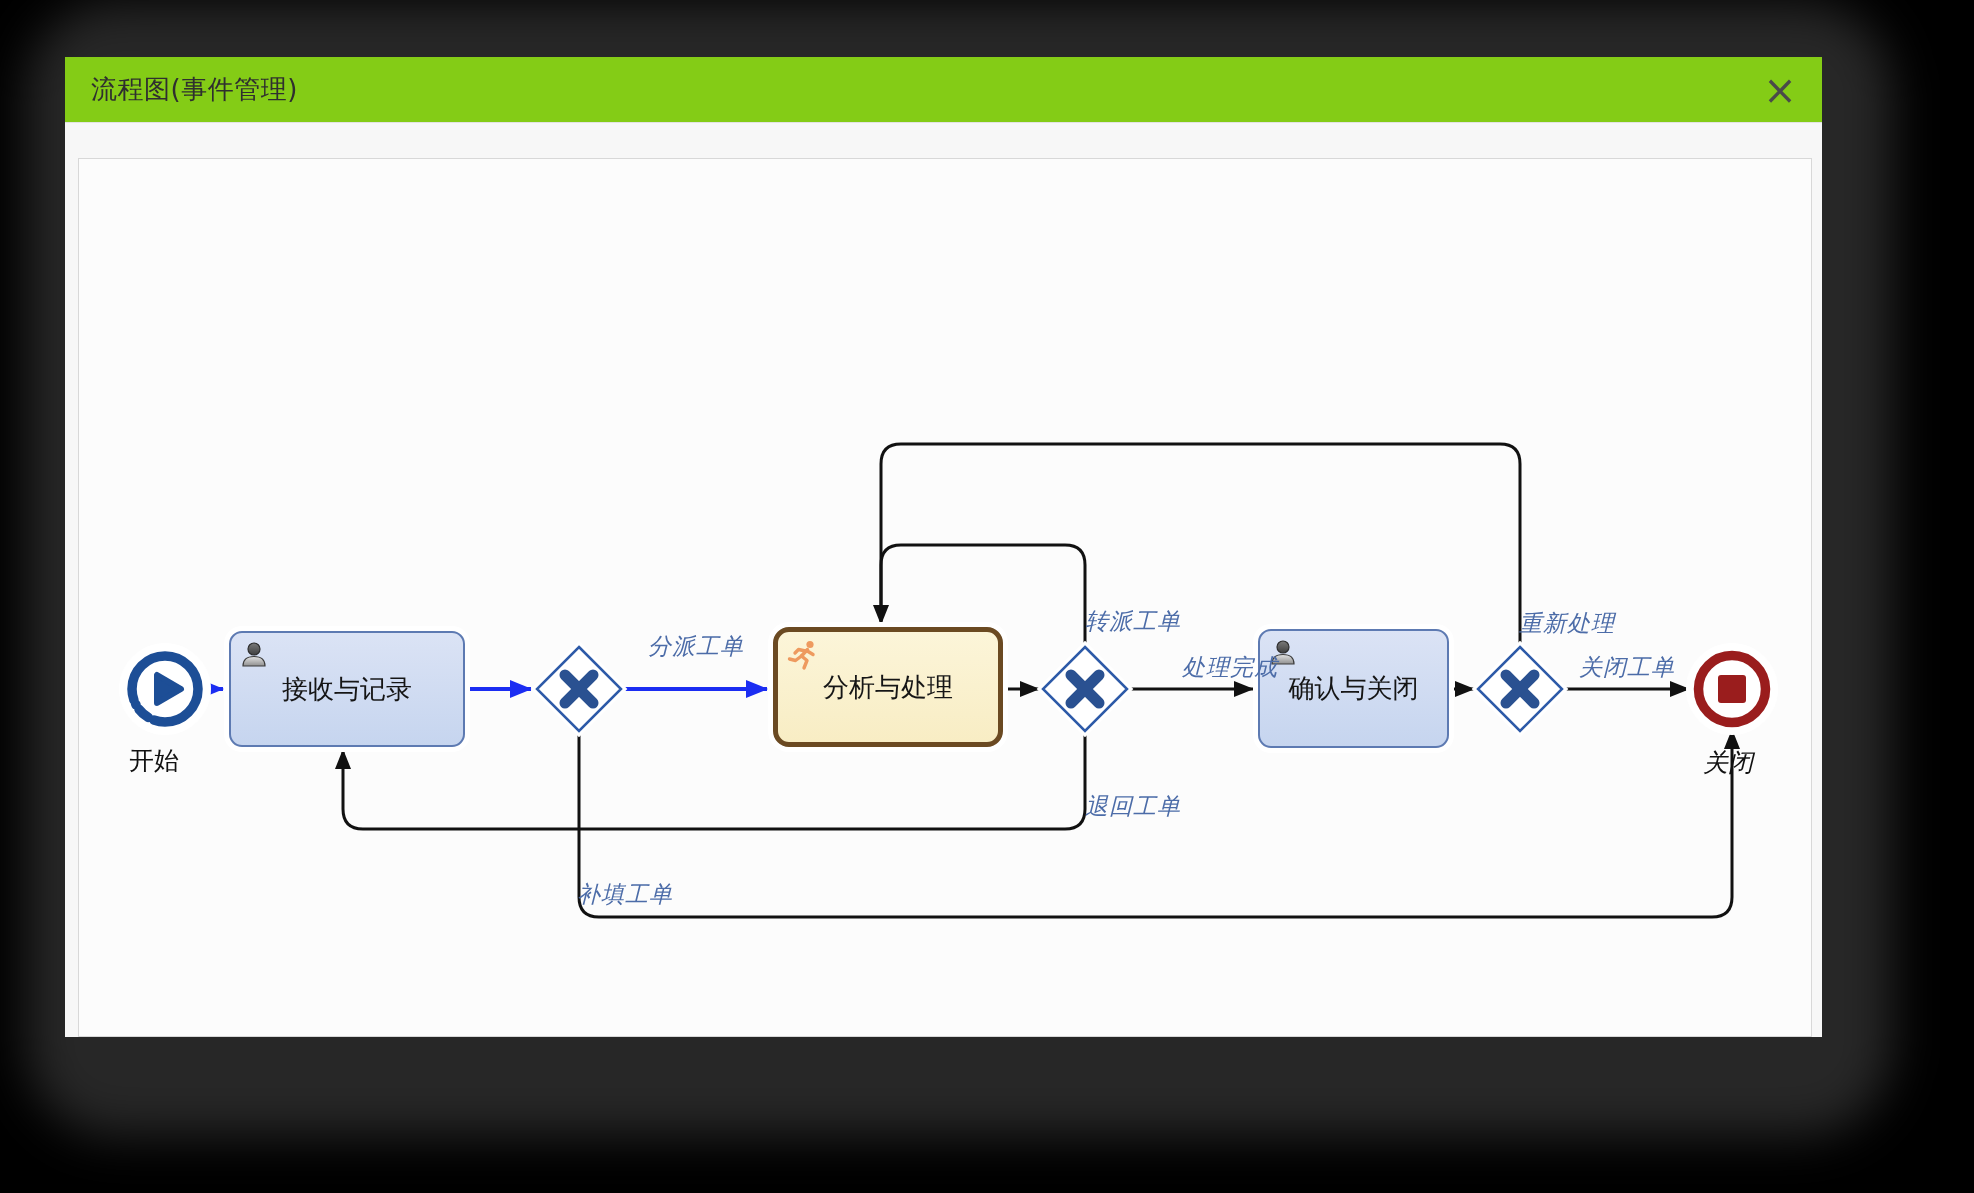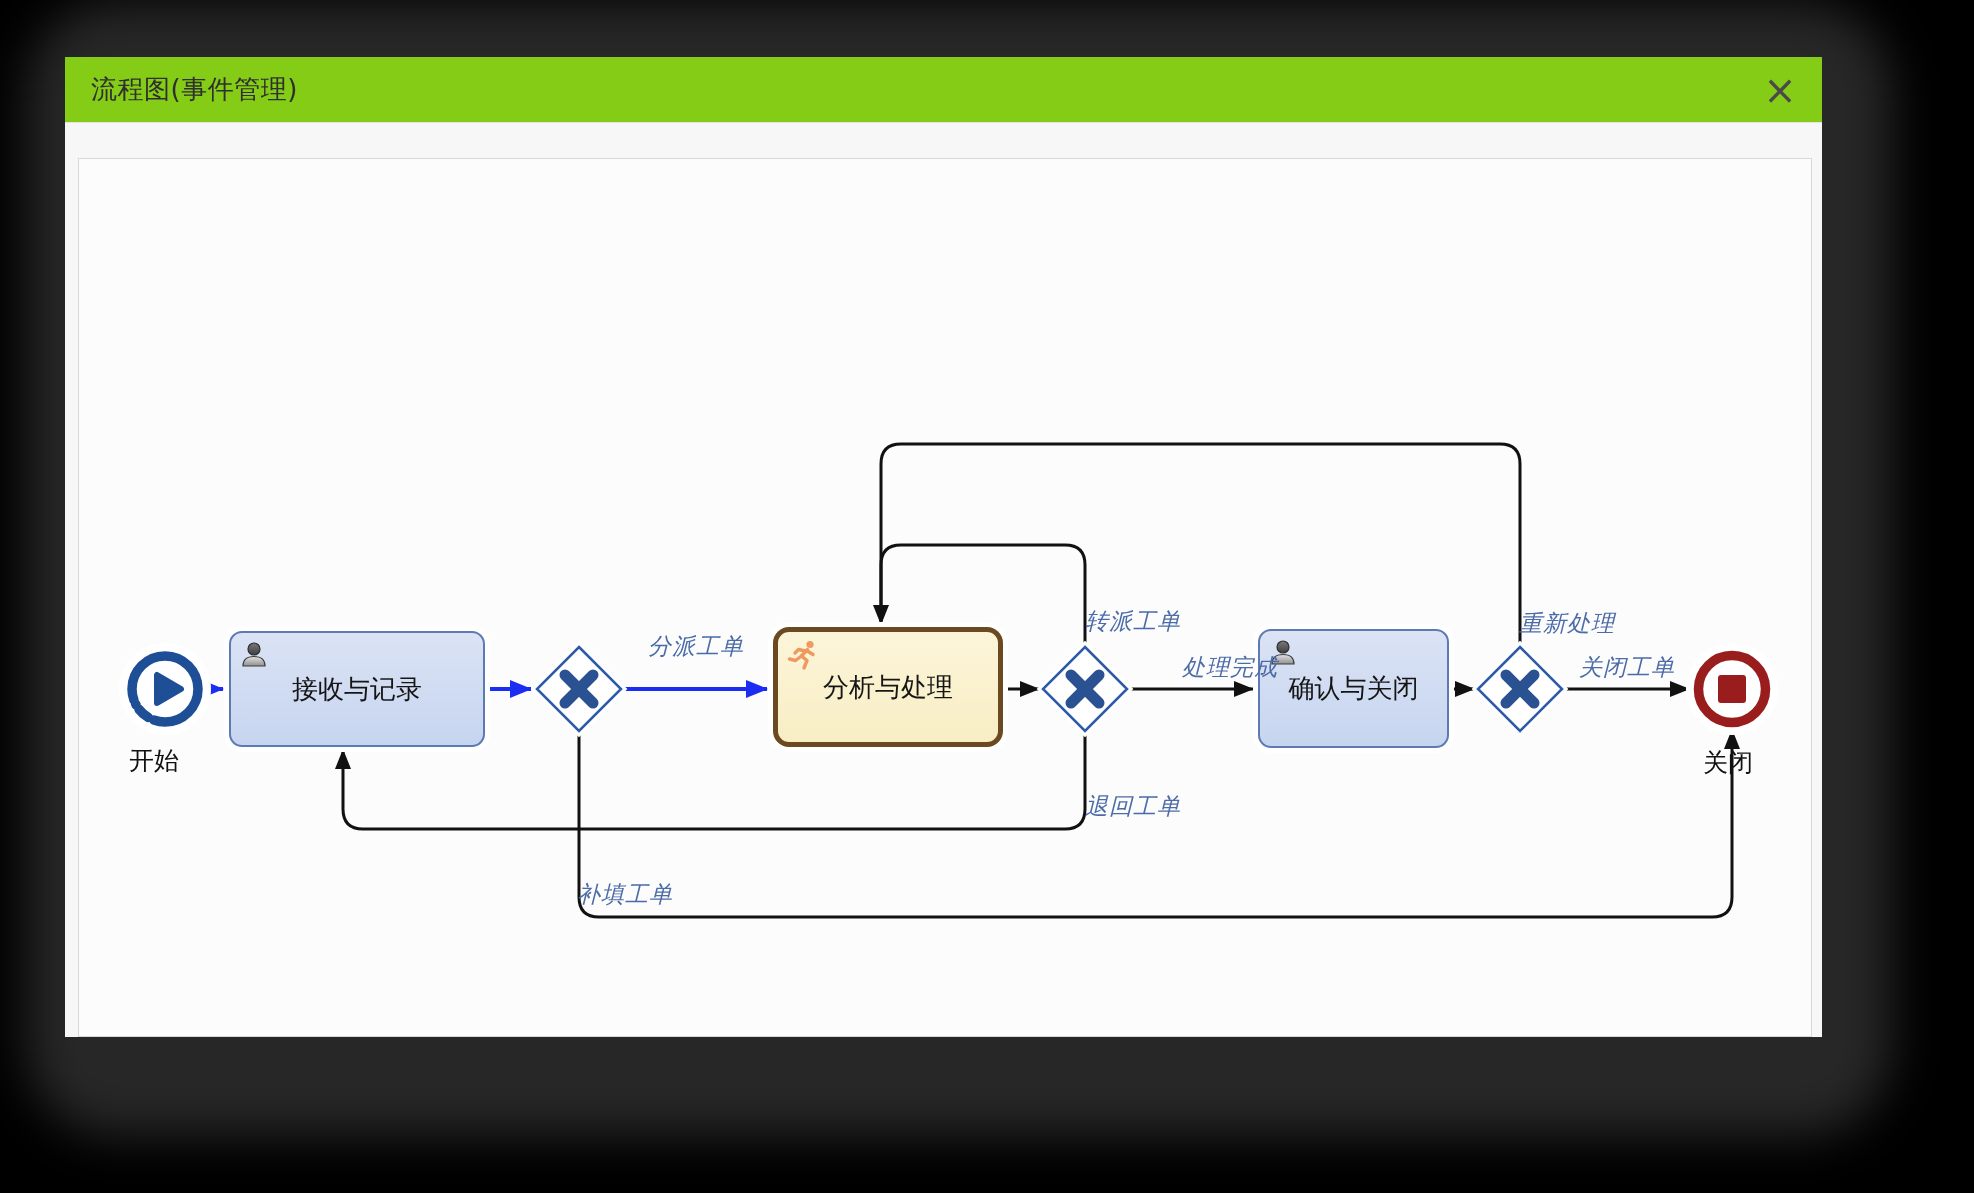--- a/index.html
+++ b/index.html
@@ -114,21 +114,21 @@
           <polygon points="-8,-14 -8,14 16,0" fill="#1d4e96" stroke="#1d4e96" stroke-width="6" stroke-linejoin="round"></polygon>
         </g>
 
         <g transform="translate(1653,530)">
           <circle r="46" fill="#fff"></circle>
           <circle r="33.5" fill="none" stroke="#9a1d1d" stroke-width="9.5"></circle>
           <rect x="-14" y="-14" width="28" height="28" rx="3" fill="#9a1d1d"></rect>
         </g>
       </svg>
 
-      <div class="task" style="left:150px; top:472px; width:256px; height:116px;">
+      <div class="task" style="left:150px; top:472px; width:236px; height:116px;">
         <svg class="corner-icon" width="30" height="30" viewBox="0 0 30 30">
           <path d="M4 26 Q4 16.5 15 16.5 Q26 16.5 26 26 Z" fill="url(#pgBody)" stroke="#3d3d3d" stroke-width="1.2"></path>
           <circle cx="15" cy="9" r="6" fill="url(#pgHead)" stroke="#2e2e2e" stroke-width="1.2"></circle>
         </svg>
         <span>接收与记录</span>
       </div>
 
       <div class="task active" style="left:694px; top:468px; width:230px; height:120px;">
         <svg class="corner-icon" width="34" height="34" viewBox="0 0 34 34">
           <circle cx="24" cy="5.5" r="3.6" fill="#ee9a5f"></circle>
@@ -145,21 +145,21 @@
 
       <div class="task" style="left:1179px; top:470px; width:191px; height:119px;">
         <svg class="corner-icon" width="30" height="30" viewBox="0 0 30 30">
           <path d="M4 26 Q4 16.5 15 16.5 Q26 16.5 26 26 Z" fill="url(#pgBody)" stroke="#3d3d3d" stroke-width="1.2"></path>
           <circle cx="15" cy="9" r="6" fill="url(#pgHead)" stroke="#2e2e2e" stroke-width="1.2"></circle>
         </svg>
         <span>确认与关闭</span>
       </div>
 
       <div class="node-label" style="left:75px; top:601px;">开始</div>
-      <div class="node-label" style="left:1649px; top:603px;">关闭</div>
+      <div class="node-label" style="left:1649px; top:603px;font-style:italic;">关闭</div>
 
       <div class="edge-label" style="left:617px; top:487px;">分派工单</div>
       <div class="edge-label" style="left:1054px; top:462px;">转派工单</div>
       <div class="edge-label" style="left:1115px; top:508px;margin-left:36px;">处理完成</div>
       <div class="edge-label" style="left:1488px; top:464px;">重新处理</div>
       <div class="edge-label" style="left:1548px; top:508px;">关闭工单</div>
       <div class="edge-label" style="left:1054px; top:647px;">退回工单</div>
       <div class="edge-label" style="left:546px; top:735px;">补填工单</div>
 
     </div>

